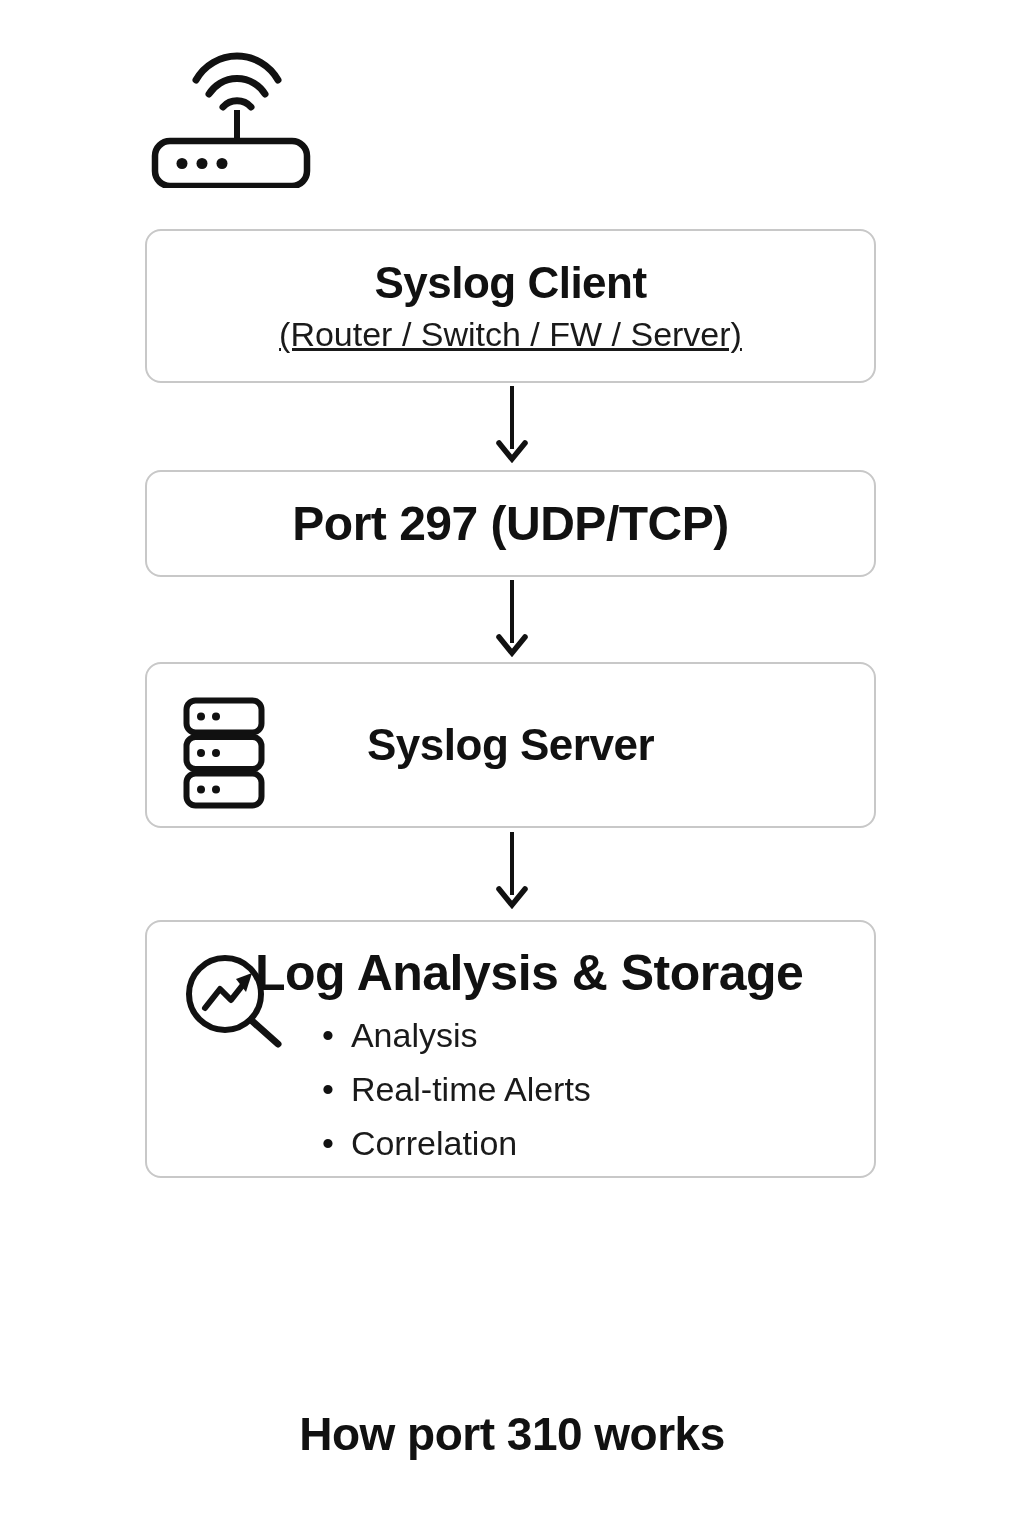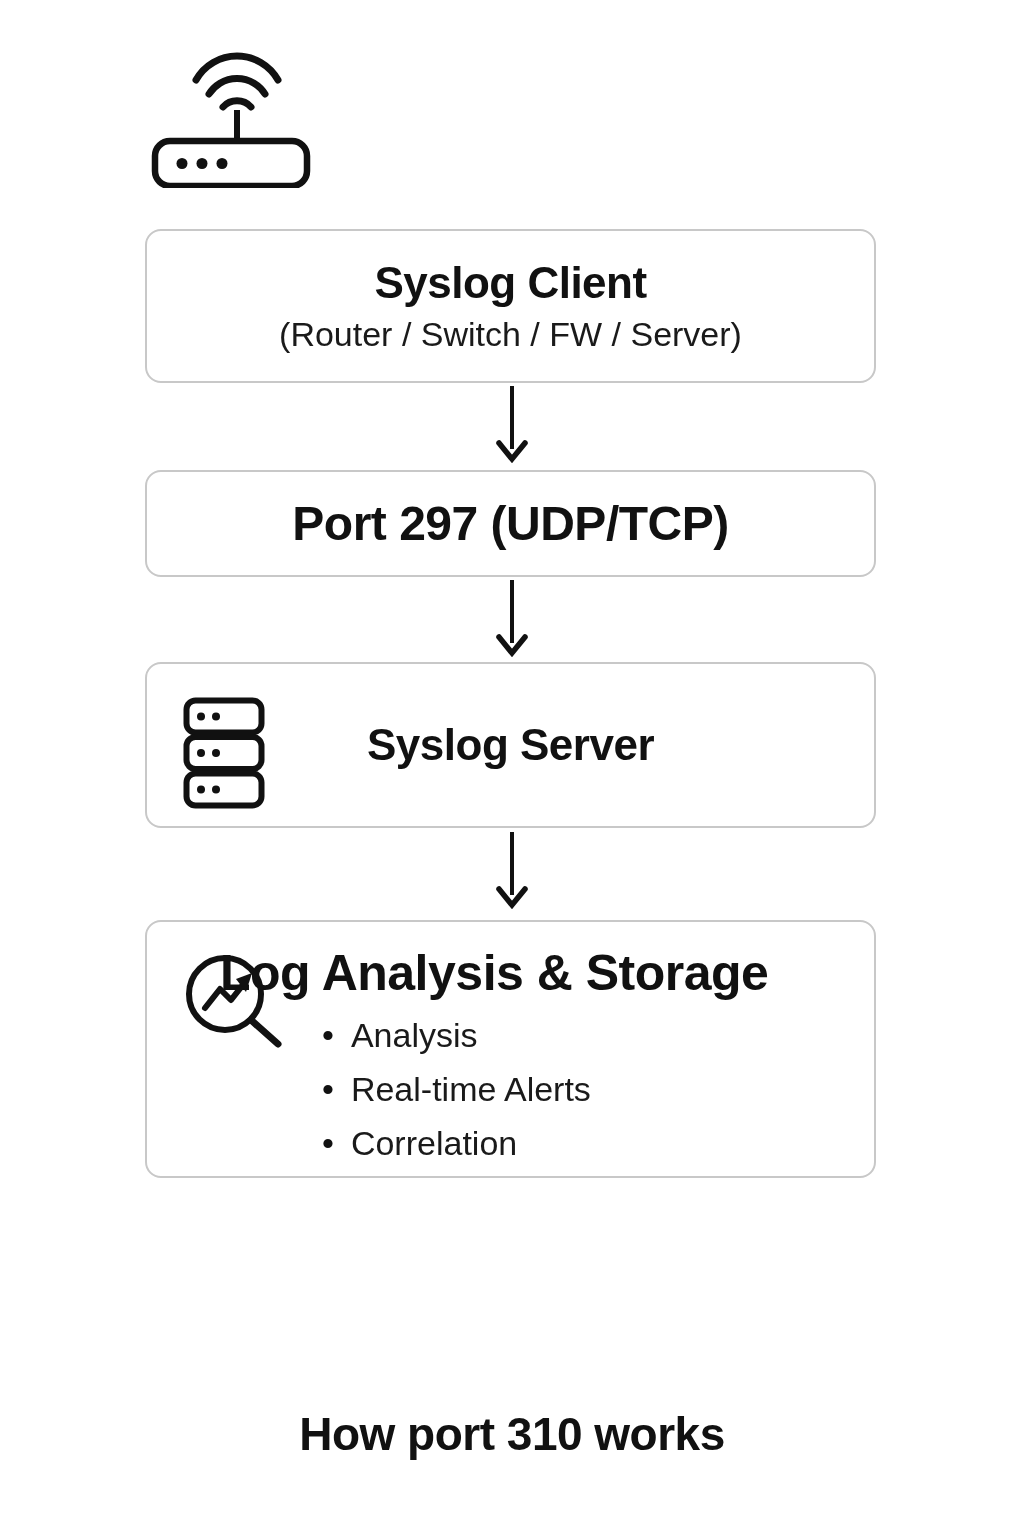--- a/index.html
+++ b/index.html
@@ -35,39 +35,40 @@
     letter-spacing: -0.5px;
     color: #111111;
     text-align: center;
   }
   .node-subtitle {
     font-weight: 400;
     font-size: 34px;
     line-height: 44px;
     color: #1a1a1a;
     text-align: center;
+    text-decoration: underline;
   }
 
   .node-client { top: 229px; height: 154px; gap: 2px; }
   .node-port   { top: 470px; height: 107px; }
   .node-port .node-title { font-size: 48px; }
   .node-server { top: 662px; height: 166px; gap: 27px; }
 
   .node-analysis {
     top: 920px;
     height: 258px;
     justify-content: flex-start;
     align-items: stretch;
     padding-top: 20px;
   }
   .node-analysis .node-title {
     font-size: 50px;
     line-height: 62px;
     text-align: left;
-    margin-left: 73px;
+    margin-left: 108px;
   }
   .bullet-list {
     list-style: none;
     margin-top: 4px;
     margin-left: 175px;
   }
   .bullet-list li {
     display: flex;
     align-items: baseline;
     gap: 17px;

